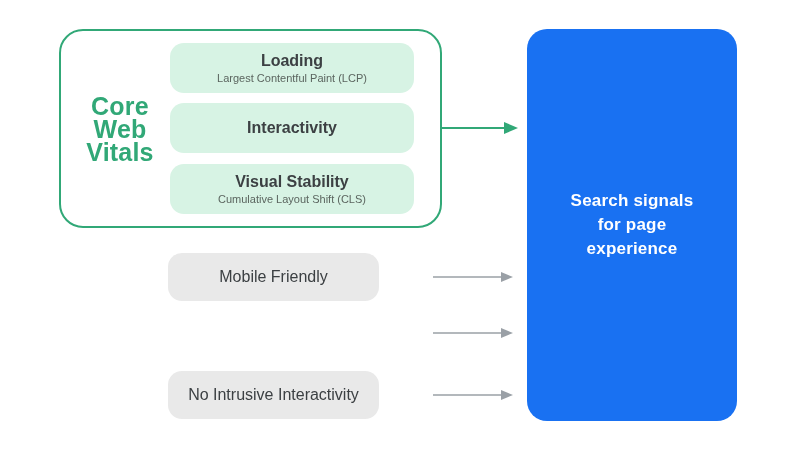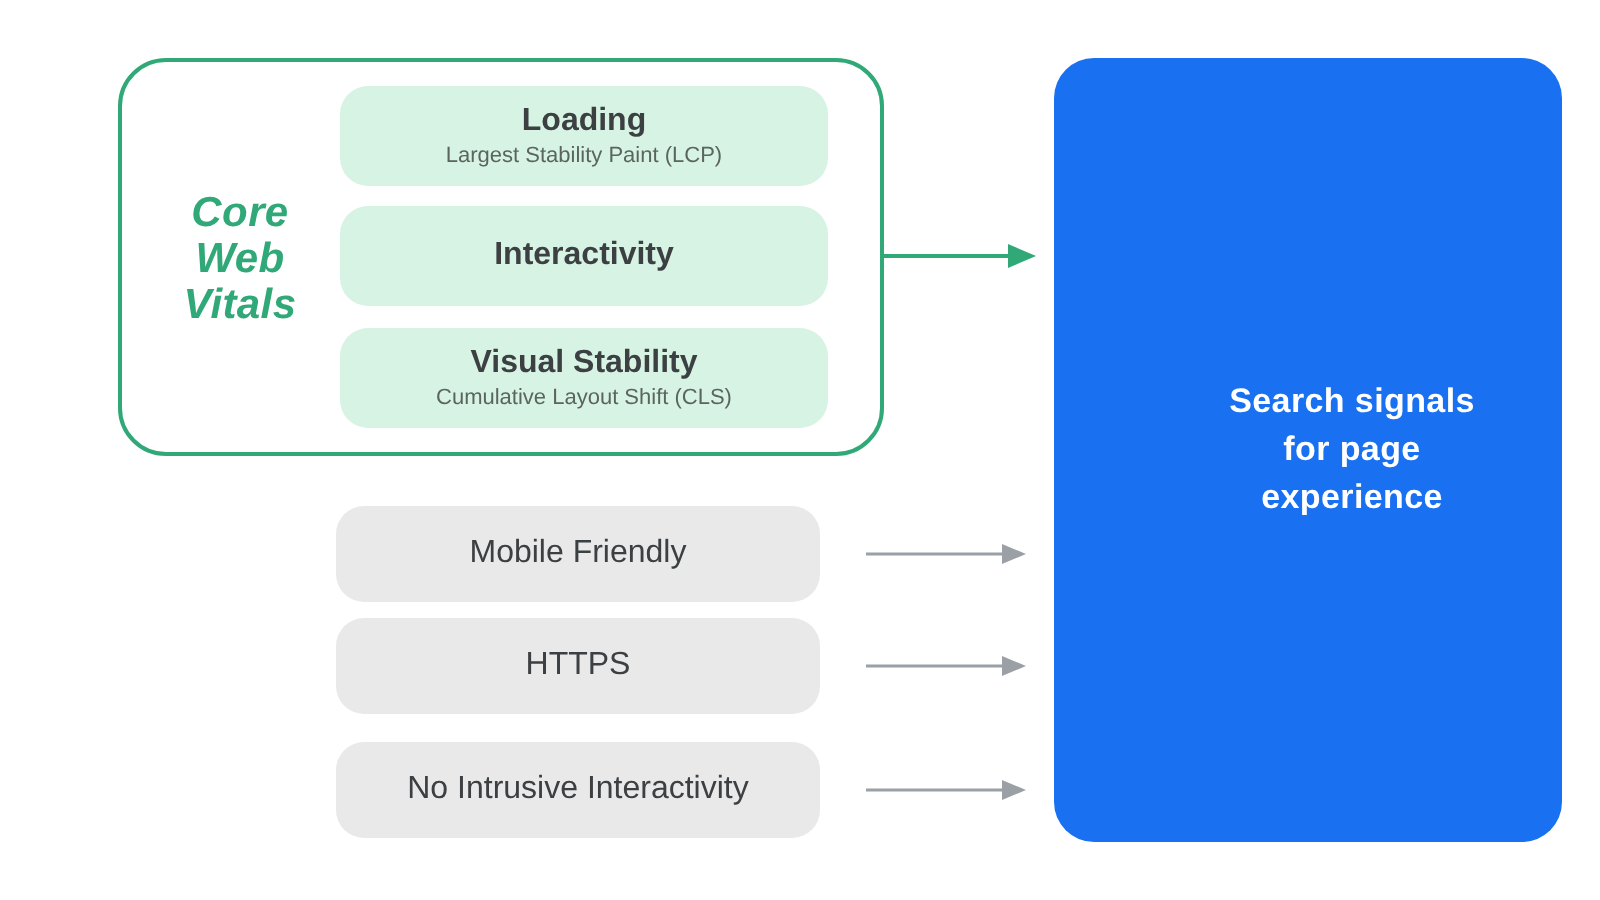--- a/index.html
+++ b/index.html
@@ -22,39 +22,39 @@
   .canvas{position:relative;width:800px;height:450px;background:var(--background);overflow:hidden;}
 
   .cwv-box{
     position:absolute;left:59px;top:29px;width:383px;height:199px;
     border:2px solid var(--green);border-radius:24px;box-sizing:border-box;
     background:transparent;
   }
   .cwv-label{
     position:absolute;left:70px;top:95px;width:100px;
     text-align:center;color:var(--green);
-    font-size:21px;font-weight:700;line-height:23px;
-    white-space:pre-line;letter-spacing:0.2px;font-style:italic;
+    font-size:25px;font-weight:700;line-height:23px;
+    white-space:pre-line;letter-spacing:0.2px;
   }
 
   .pill{
     position:absolute;display:flex;flex-direction:column;
     align-items:center;justify-content:center;box-sizing:border-box;
   }
   .pill.mint{left:170px;width:244px;height:50px;border-radius:14px;background:var(--mint);}
   .pill-title{font-size:16px;font-weight:700;color:var(--title-text);line-height:20px;}
   .pill-sub{font-size:11px;color:var(--subtitle-text);line-height:14px;}
 
-  .pill.gray{left:168px;width:242px;height:48px;border-radius:14px;background:var(--gray-pill);}
+  .pill.gray{left:168px;width:211px;height:48px;border-radius:14px;background:var(--gray-pill);}
   .gray-label{font-size:16px;font-weight:500;color:var(--title-text);}
 
   .blue-box{
     position:absolute;left:527px;top:29px;width:210px;height:392px;
     border-radius:20px;background:var(--blue);
-    display:flex;align-items:center;justify-content:center;padding-left:44px;
+    display:flex;align-items:center;justify-content:center;
   }
   .blue-label{
     color:var(--white-text);font-weight:700;font-size:17px;line-height:24px;
     text-align:center;white-space:pre-line;letter-spacing:0.2px;
   }
 
   .arrow{position:absolute;display:block;}
   .arrow-green line{stroke:var(--green);stroke-width:2;}
   .arrow-green polygon{fill:var(--green);}
   .arrow-gray line{stroke:var(--arrow-gray);stroke-width:1.6;}
@@ -65,35 +65,32 @@
 
 <div class="canvas">
 
   <div class="cwv-box"></div>
   <div class="cwv-label">Core
 Web
 Vitals</div>
 
   <div class="pill mint" style="top:43px;">
     <div class="pill-title">Loading</div>
-    <div class="pill-sub">Largest Stability Paint (LCP)</div>
+    <div class="pill-sub">Largest Contentful Paint (LCP)</div>
   </div>
   <div class="pill mint" style="top:103px;">
     <div class="pill-title">Interactivity</div>
   </div>
   <div class="pill mint" style="top:164px;text-align:center;">
     <div class="pill-title">Visual Stability</div>
     <div class="pill-sub">Cumulative Layout Shift (CLS)</div>
   </div>
 
   <div class="pill gray" style="top:253px;">
     <div class="gray-label">Mobile Friendly</div>
-  </div>
-  <div class="pill gray" style="top:309px;">
-    <div class="gray-label">HTTPS</div>
   </div>
   <div class="pill gray" style="top:371px;">
     <div class="gray-label">No Intrusive Interactivity</div>
   </div>
 
   <div class="blue-box">
     <div class="blue-label">Search signals
 for page
 experience</div>
   </div>

